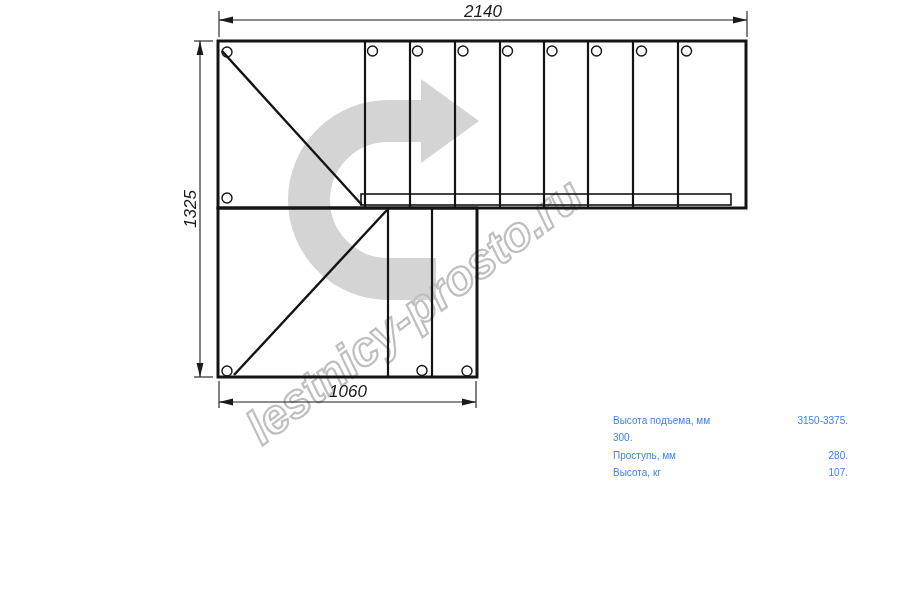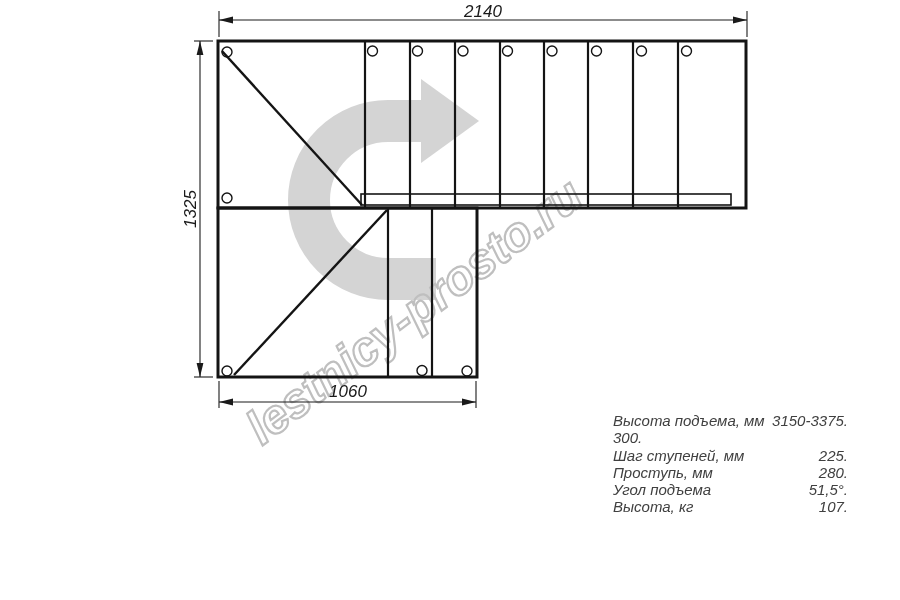--- a/index.html
+++ b/index.html
@@ -31,23 +31,22 @@
     font-style: italic;
     font-weight: bold;
     font-size: 48px;
     letter-spacing: 0px;
   }
   .specs {
     position: absolute;
     left: 613px;
     top: 412px;
     width: 235px;
-    font-style: italic;
-    font-size: 15px;
-    color: #404040;
+    font-size: 10px;
+    color: #3b82f6;
   }
   .spec-row {
     display: flex;
     justify-content: space-between;
     align-items: baseline;
     line-height: 17.3px;
     white-space: nowrap;
   }
   .spec-label { text-align: left; }
   .spec-value { text-align: left; }
@@ -136,29 +135,21 @@
 
   <div class="specs">
     <div class="spec-row">
       <span class="spec-label">Высота подъема, мм</span>
       <span class="spec-value">3150-3375.</span>
     </div>
     <div class="spec-row">
       <span class="spec-value">300.</span>
     </div>
     <div class="spec-row">
-      <span class="spec-label">Шаг ступеней, мм</span>
-      <span class="spec-value">225.</span>
-    </div>
-    <div class="spec-row">
       <span class="spec-label">Проступь, мм</span>
       <span class="spec-value">280.</span>
-    </div>
-    <div class="spec-row">
-      <span class="spec-label">Угол подъема</span>
-      <span class="spec-value">51,5°.</span>
     </div>
     <div class="spec-row">
       <span class="spec-label">Высота, кг</span>
       <span class="spec-value">107.</span>
     </div>
   </div>
 </div>
 
 </body></html>

